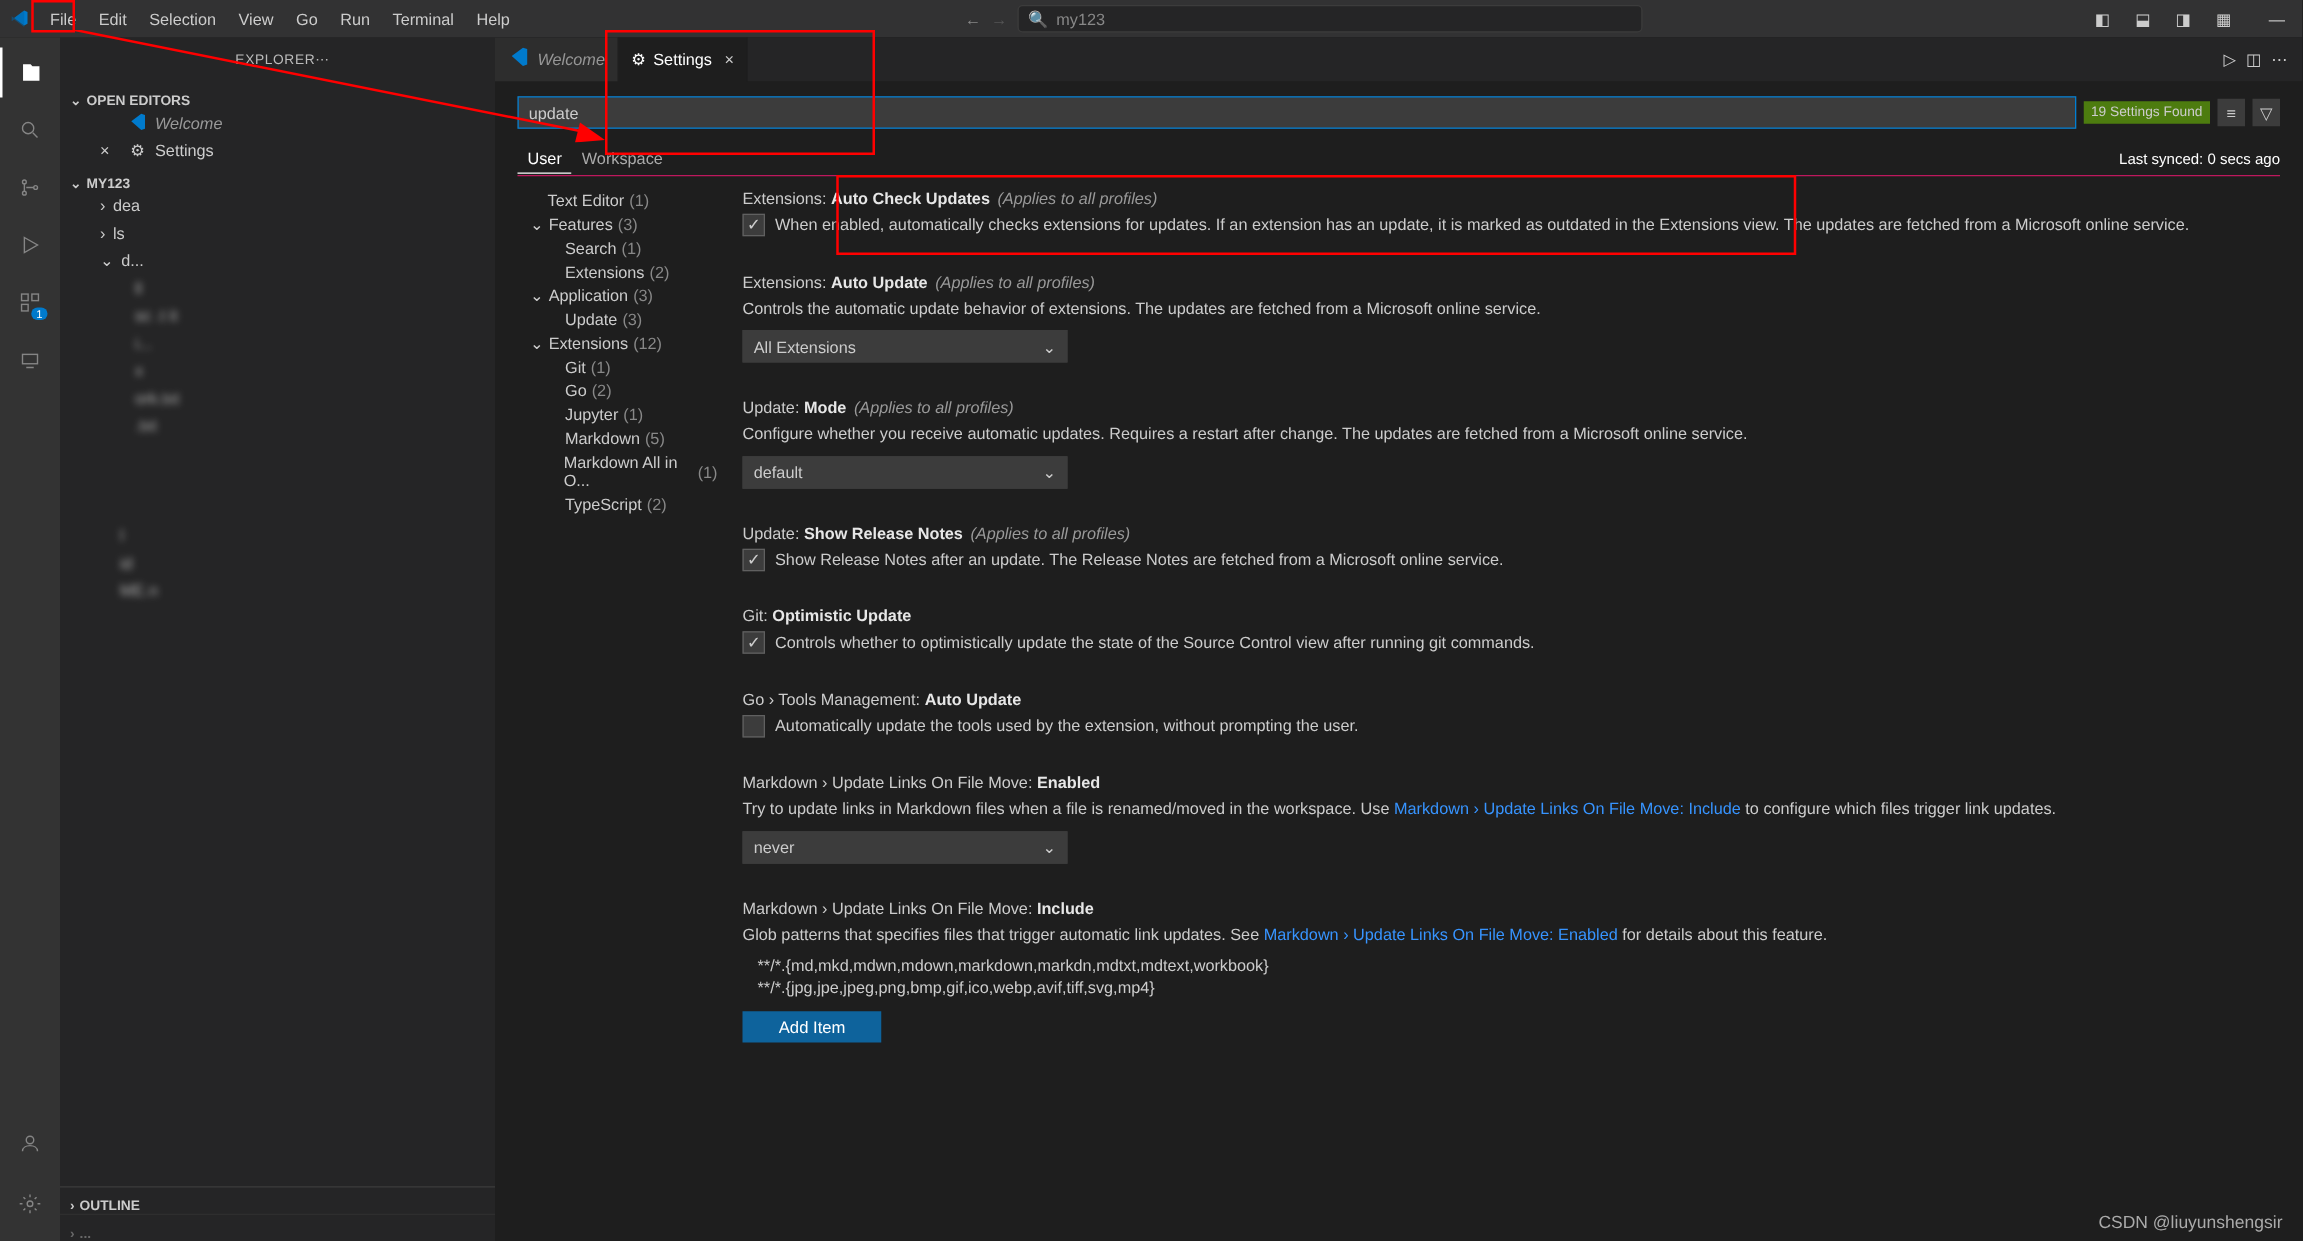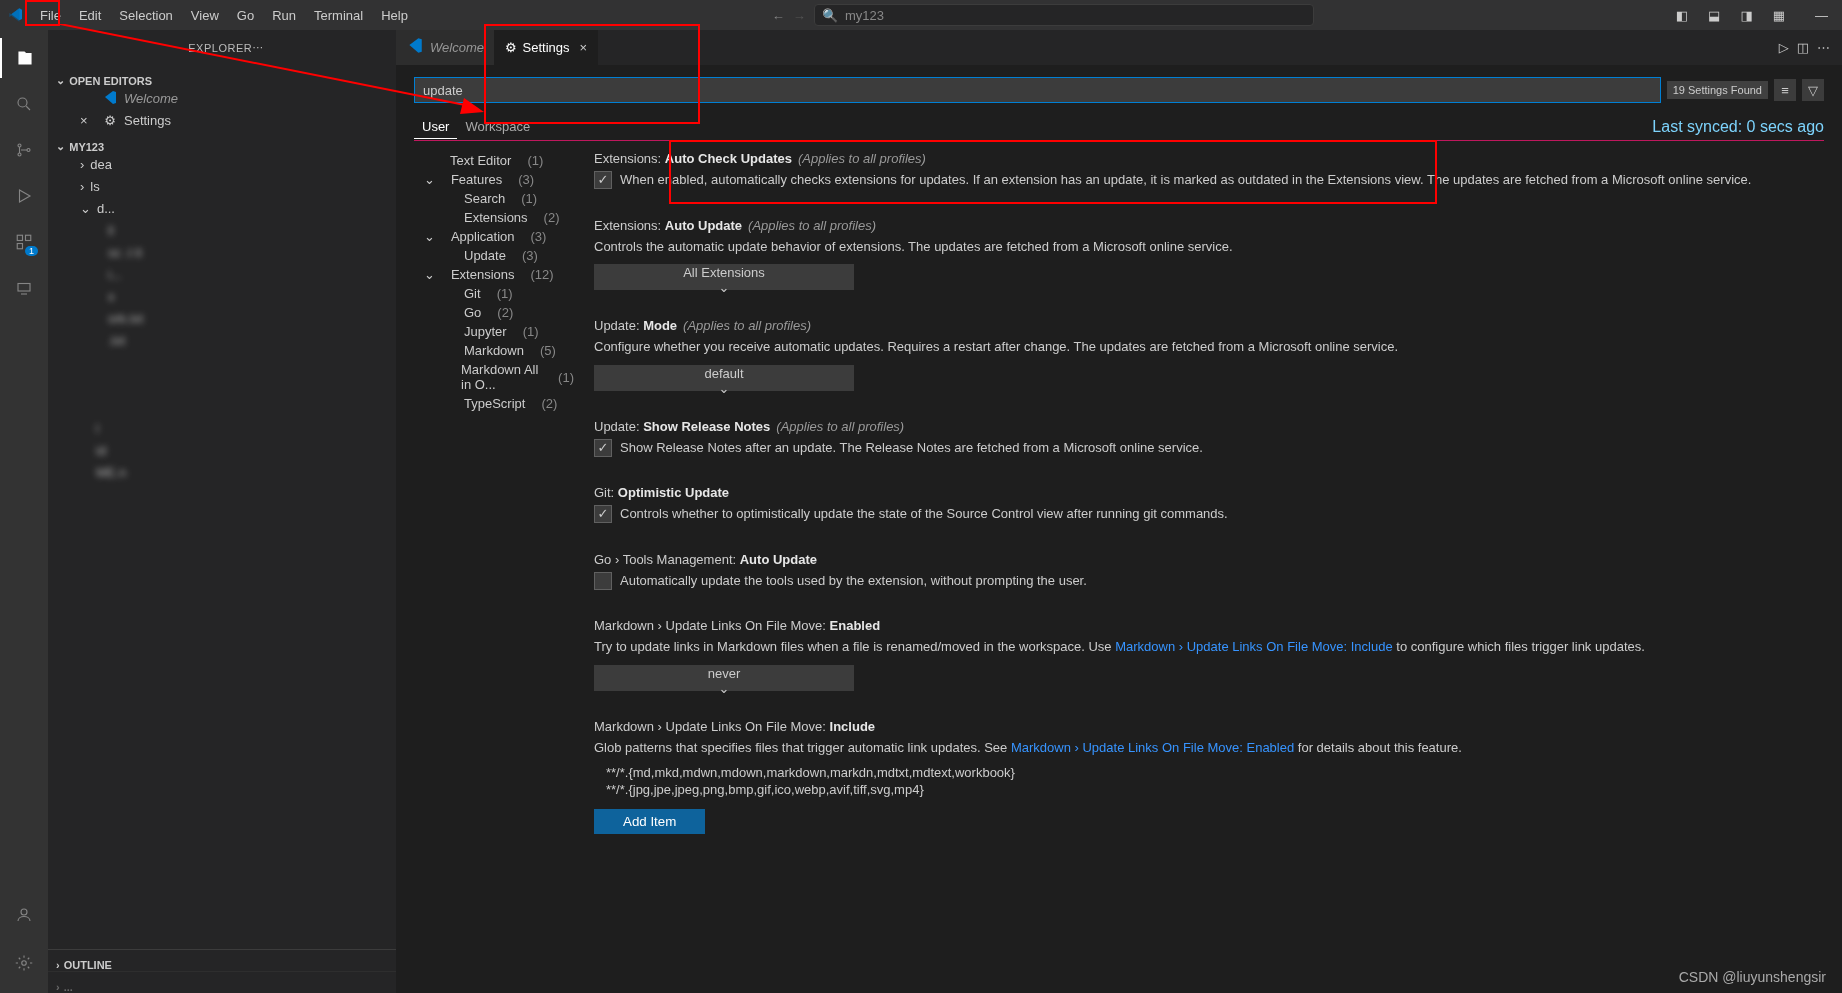--- a/index.html
+++ b/index.html
@@ -48,43 +48,43 @@
 .tabs { height: 35px; background: #252526; display: flex; align-items: stretch; }
 .tab { display: flex; align-items: center; gap: 6px; padding: 0 10px; background: #2d2d2d; color: #969696; cursor: pointer; border-right: 1px solid #1e1e1e; }
 .tab.active { background: #1e1e1e; color: #ffffff; }
 .tab .close { margin-left: 4px; color: #cccccc; }
 .tab-actions { margin-left: auto; display: flex; align-items: center; gap: 8px; padding-right: 12px; color: #cccccc; }
 
 
 .settings-body { flex: 1; display: flex; flex-direction: column; padding: 12px 18px 0 18px; overflow: hidden; }
 .search-row { display: flex; gap: 6px; align-items: center; }
 .settings-search { flex: 1; height: 26px; background: #3c3c3c; border: 1px solid #007fd4; color: #cccccc; padding: 0 8px; font-size: 13px; outline: none; }
-.settings-found { background: #404040; padding: 3px 6px; font-size: 11px; color: #cccccc; }
+.settings-found { background: #4d7c0f; padding: 3px 6px; font-size: 11px; color: #cccccc; }
 .filter-btn { width: 22px; height: 22px; display: flex; align-items: center; justify-content: center; color: #cccccc; background: #3c3c3c; }
 .scope-tabs { display: flex; align-items: center; margin-top: 10px; height: 28px; border-bottom: 1px solid #be185d; }
 .scope-tab { padding: 4px 8px; color: #aaaaaa; cursor: pointer; }
 .scope-tab.active { color: #ffffff; border-bottom: 1px solid #ffffff; }
-.sync-status { margin-left: auto; color: #7dd3fc; font-size: 16px; }
+.sync-status { margin-left: auto; color: #ffffff; font-size: 12px; }
 
 .settings-main { flex: 1; display: flex; margin-top: 10px; overflow: hidden; }
 .settings-tree { width: 160px; padding-left: 10px; font-size: 13px; color: #cccccc; }
-.settings-tree .st-item { padding: 2px 0; display: flex; align-items: center; gap: 16px; cursor: pointer; }
+.settings-tree .st-item { padding: 2px 0; display: flex; align-items: center; gap: 4px; cursor: pointer; }
 .settings-tree .st-item .count { color: #888888; }
 .settings-tree .st-sub { padding-left: 14px; }
 
 .settings-list { flex: 1; overflow-y: auto; padding: 0 20px 20px 20px; }
 .setting-block { margin-bottom: 28px; }
 .setting-title { font-size: 13px; color: #cccccc; margin-bottom: 4px; }
 .setting-title .st-prefix { color: #cccccc; }
 .setting-title .st-name { font-weight: bold; color: #e7e7e7; }
 .setting-title .st-scope { color: #999999; font-style: italic; margin-left: 6px; font-weight: normal; }
 .setting-desc { color: #cccccc; font-size: 13px; line-height: 1.5; display: flex; gap: 8px; align-items: flex-start; }
 .setting-checkbox { width: 18px; height: 18px; border: 1px solid #606060; background: #3c3c3c; display: inline-flex; align-items: center; justify-content: center; flex-shrink: 0; margin-top: 1px; }
 .setting-checkbox.checked::after { content: "✓"; color: #cccccc; font-size: 13px; }
-.setting-select { margin-top: 8px; width: 260px; height: 26px; background: #3c3c3c; border: 1px solid #3c3c3c; color: #cccccc; padding: 0 8px; display: flex; align-items: center; justify-content: space-between; flex-direction: column; }
+.setting-select { margin-top: 8px; width: 260px; height: 26px; background: #3c3c3c; border: 1px solid #3c3c3c; color: #cccccc; padding: 0 8px; display: flex; align-items: center; justify-content: space-between; }
 .setting-link { color: #3794ff; cursor: pointer; }
 .setting-item-list { color: #cccccc; margin: 8px 0 0 12px; }
 .setting-item-list div { margin: 2px 0; }
 .add-btn { margin-top: 10px; background: #0e639c; color: #fff; border: none; padding: 5px 29px; cursor: pointer; }
 
 .watermark { position: absolute; bottom: 8px; right: 16px; color: #aaa; font-size: 14px; }
 .chevron { display: inline-block; transform: rotate(0deg); }
 .chevron.down::before { content: "⌄"; }
 .chevron.right::before { content: "›"; }
 

